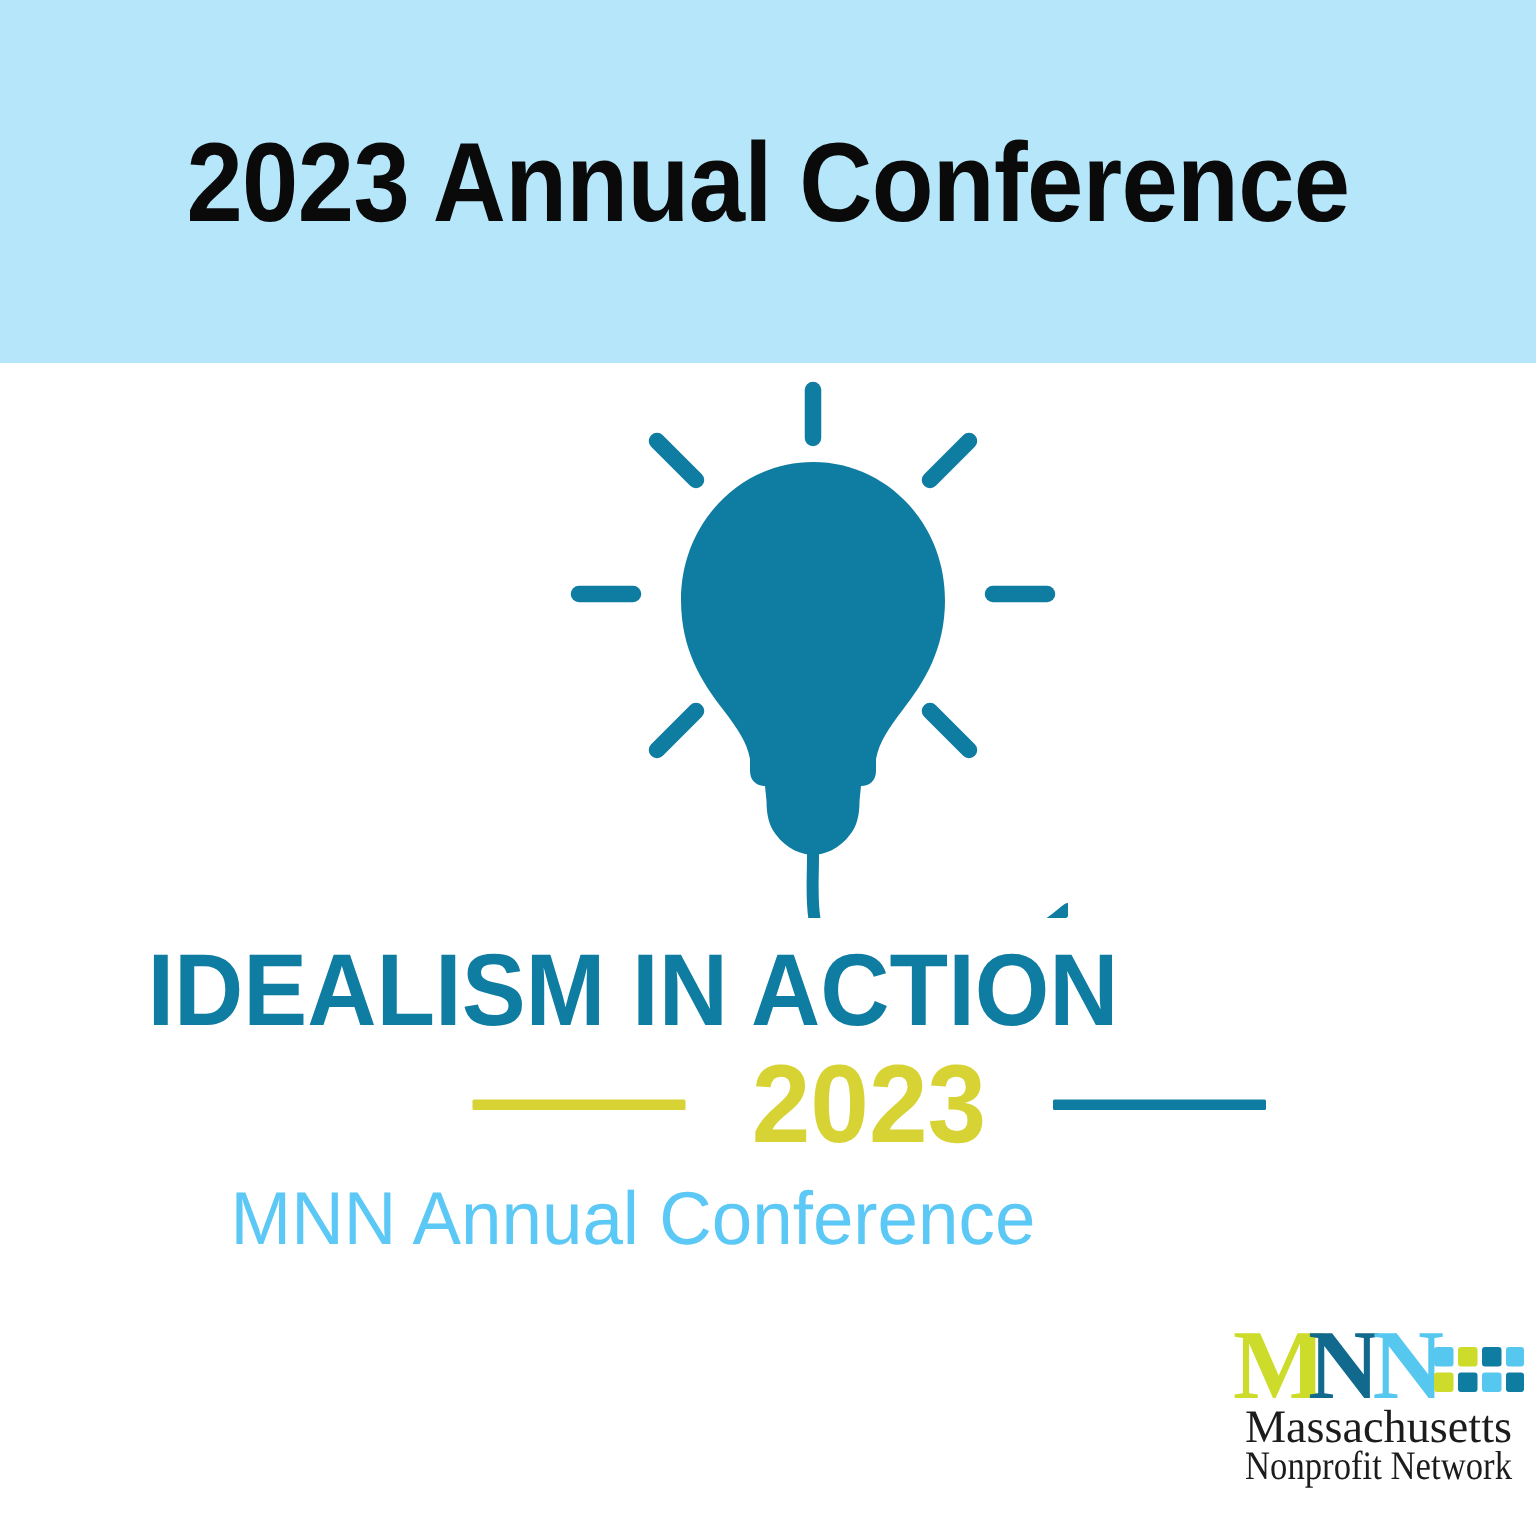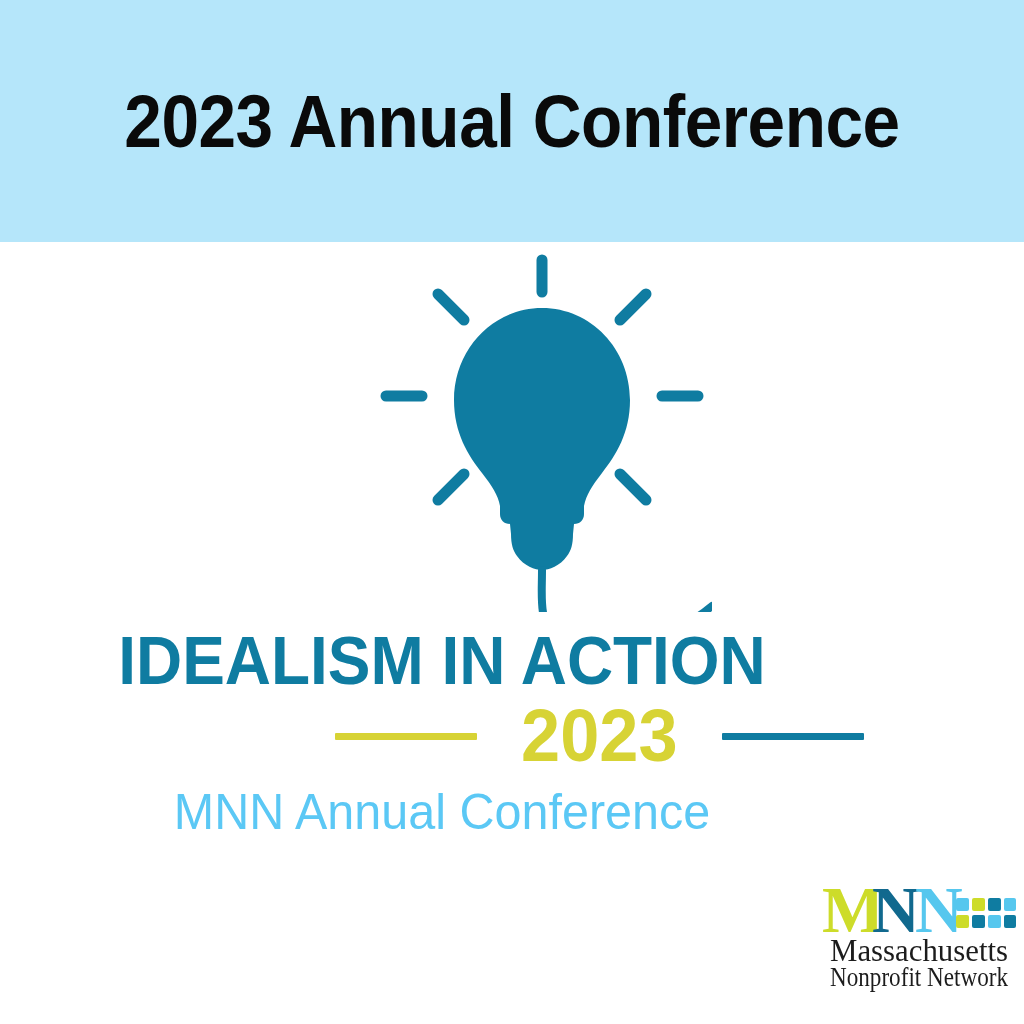--- a/index.html
+++ b/index.html
@@ -61,21 +61,20 @@
   }
   .bulb-wrap svg { display: block; }
 
   
   .lockup {
     position: absolute;
     left: 0;
     top: 626px;
     width: 844px;
     text-align: center;
-    margin-left: 20px;
   }
   .headline {
     font-family: "Liberation Sans Narrow", "Liberation Sans", sans-serif;
     font-weight: bold;
     font-size: 68px;
     line-height: 1.0;
     color: #0f7ca1;
     letter-spacing: 0px;
     transform: scaleX(0.94);
     white-space: nowrap;

